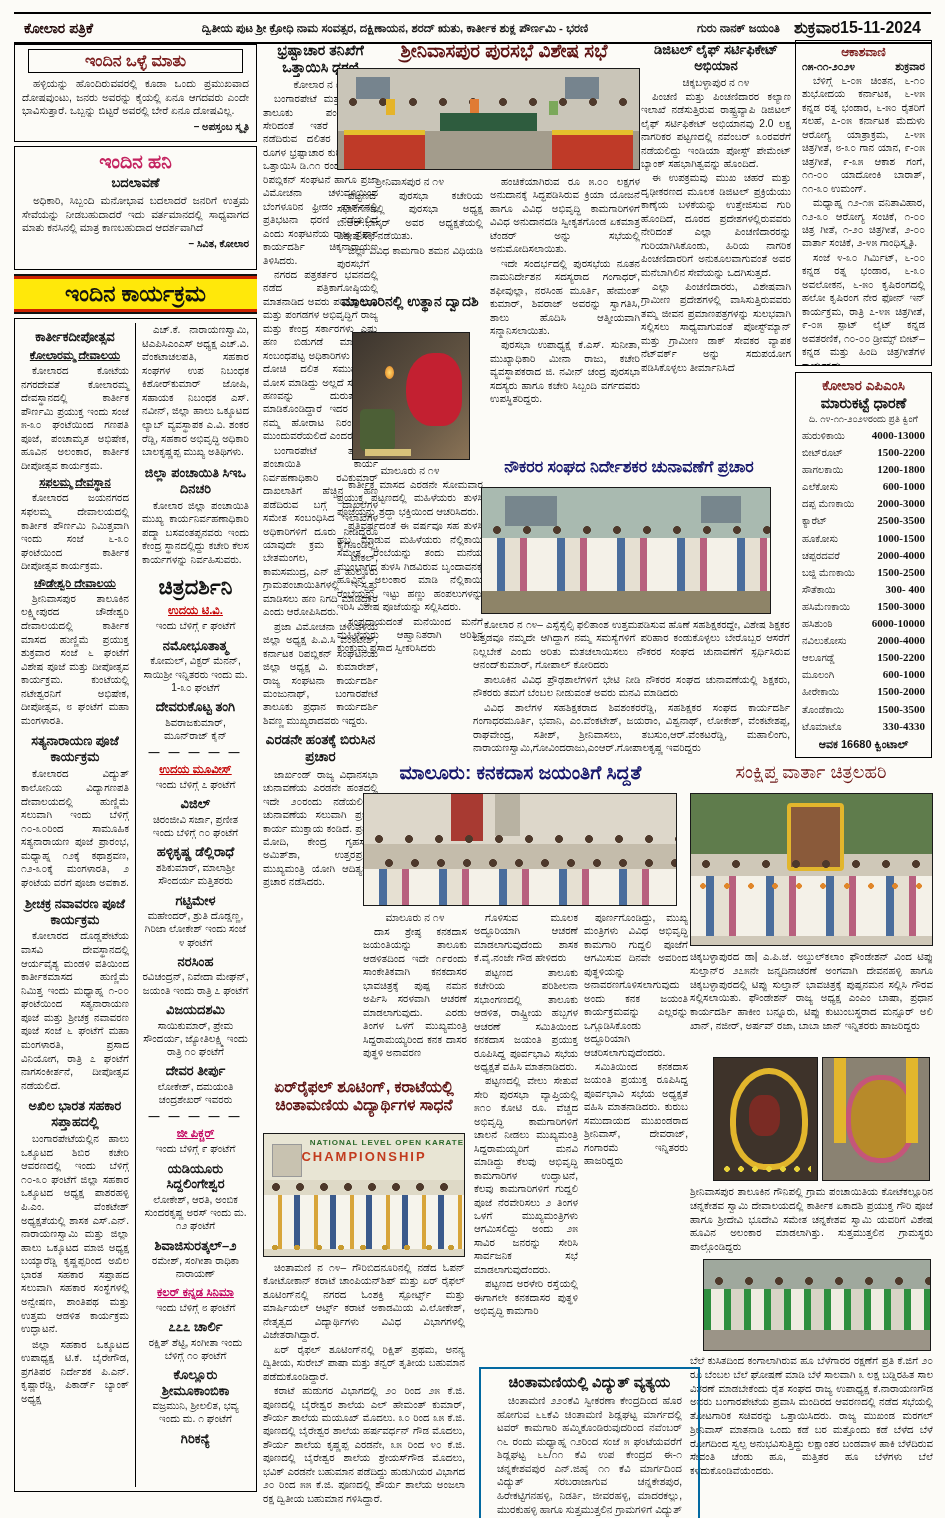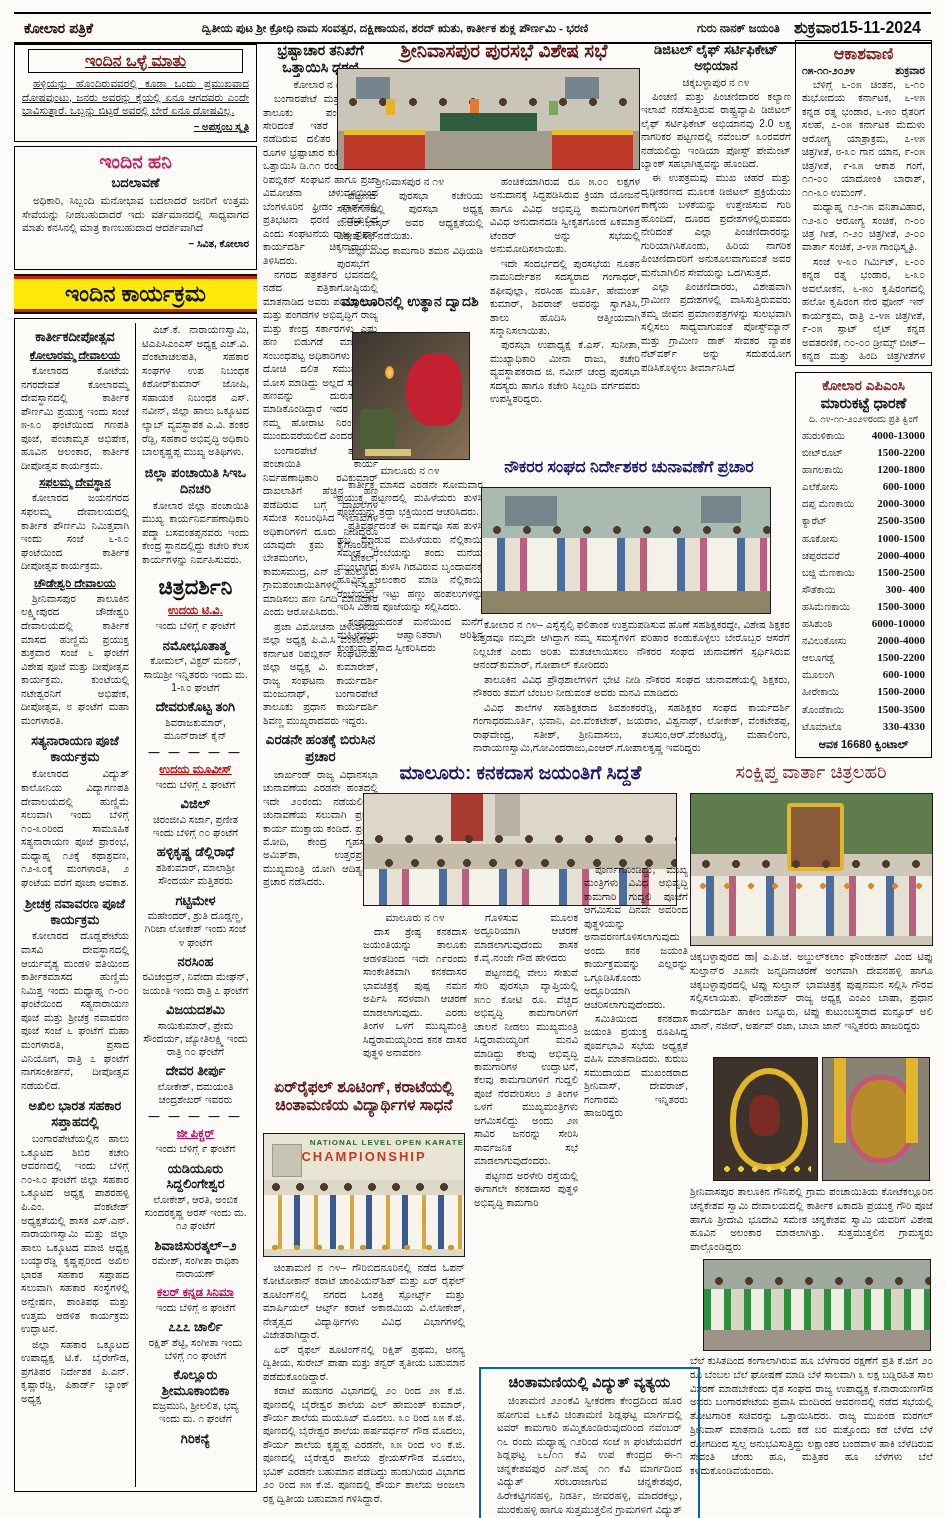--- a/index.html
+++ b/index.html
@@ -39,21 +39,21 @@
   .p-movie{font-weight:bold;font-size:13px;text-align:center;margin:5px 0 1px;line-height:1.2;}
   .p-ctext{font-size:10.2px;text-align:center;line-height:1.3;}
   .p-dash{text-align:center;font-weight:bold;letter-spacing:3px;margin:4px 0;font-size:11px;}
   
   .hl-black{font-weight:bold;color:#111;text-align:center;line-height:1.2;}
   .hl-maroon{font-weight:bold;color:#5c1212;text-align:center;line-height:1.15;}
   .hl-navy{font-weight:bold;color:#16166b;text-align:center;line-height:1.15;}
   .hl-brief{font-weight:normal;color:#6b1414;text-align:center;line-height:1.15;}
   
   .akbox,.apmcbox{border:1.5px solid #000;box-sizing:border-box;padding:3px 6px;overflow:hidden;}
-  .ak-title{color:#7b1d1d;font-weight:bold;font-size:16px;text-align:center;margin:1px 0 2px;}
+  .ak-title{color:#7b1d1d;font-weight:bold;font-size:12px;text-align:center;margin:1px 0 2px;}
   .ak-date{display:flex;justify-content:space-between;font-size:10.3px;font-weight:bold;margin-bottom:1px;}
   .apmc-t1{color:#7b1d1d;font-weight:bold;font-size:13.5px;text-align:center;margin-top:2px;}
   .apmc-t2{font-weight:bold;font-size:14.5px;text-align:center;margin:1px 0 2px;}
   .apmc-note{font-size:9.3px;text-align:center;margin-bottom:2px;white-space:nowrap;}
   .apmc-row{display:flex;justify-content:space-between;align-items:baseline;line-height:17.1px;}
   .apmc-name{font-size:10px;}
   .apmc-range{font-size:11px;font-weight:bold;font-family:"Liberation Serif",serif;}
   .apmc-footer{text-align:center;font-size:11px;font-weight:bold;margin-top:3px;}
   
   .ph{position:absolute;border:1px solid #1a1a1a;overflow:hidden;box-sizing:border-box;}
@@ -74,21 +74,21 @@
 
 <div class="page">
 
   <div class="abs masthead" style="left:14px;top:12px;width:917px;height:28px;">
     <span class="mh-name">ಕೋಲಾರ ಪತ್ರಿಕೆ</span>
     <span class="mh-almanac">ದ್ವಿತೀಯ ಪುಟ  ಶ್ರೀ ಕ್ರೋಧಿ ನಾಮ ಸಂವತ್ಸರ, ದಕ್ಷಿಣಾಯನ, ಶರದ್ ಋತು, ಕಾರ್ತೀಕ ಶುಕ್ಲ ಪೌರ್ಣಮಿ - ಭರಣಿ</span>
     <span class="mh-fest">ಗುರು ನಾನಕ್ ಜಯಂತಿ</span>
     <span class="mh-date">ಶುಕ್ರವಾರ15-11-2024</span>
   </div>
 
-  <div class="abs lbox" style="left:14px;top:44px;width:243px;height:98px;text-decoration:underline;">
+  <div class="abs lbox" style="left:14px;top:44px;width:243px;height:98px;">
     <div class="lbox-title">ಇಂದಿನ ಒಳ್ಳೆ ಮಾತು</div>
     <div class="para" style="font-size:10.4px;">ಹಳ್ಳಿಯನ್ನು ಹೊಂದಿರುವವರಲ್ಲಿ ಕೂಡಾ ಒಂದು ಪ್ರಮುಖವಾದ ದೋಷವುಂಟು, ಜನರು ಅವರನ್ನು ಕೈಯಲ್ಲಿ ಏನೂ ಆಗದವರು ಎಂದೇ ಭಾವಿಸುತ್ತಾರೆ. ಒಬ್ಬನ್ನು ಬಿಟ್ಟರೆ ಅವರಲ್ಲಿ ಬೇರೆ ಏನೂ ದೋಷವಿಲ್ಲ.</div>
     <div class="attrib">– ಅಪಸ್ತಂಬ ಸ್ಮೃತಿ</div>
   </div>
 
   <div class="abs lbox" style="left:14px;top:146px;width:243px;height:124px;">
     <div class="drop-title">ಇಂದಿನ ಹನಿ</div>
     <div class="drop-sub">ಬದಲಾವಣೆ</div>
     <div class="para" style="font-size:10.4px;">ಅಧಿಕಾರಿ, ಸಿಬ್ಬಂದಿ ಮನೋಭಾವ ಬದಲಾದರೆ ಜನರಿಗೆ ಉತ್ತಮ ಸೇವೆಯನ್ನು ನೀಡಬಹುದಾದರೆ ಇದು ವರ್ತಮಾನದಲ್ಲಿ ಸಾಧ್ಯವಾಗದ ಮಾತು ಕನಸಿನಲ್ಲಿ ಮಾತ್ರ ಕಾಣಬಹುದಾದ ಆದರ್ಶವಾಗಿದೆ</div>
     <div class="attrib">– ಸಿವಿತ, ಕೋಲಾರ</div>
@@ -360,24 +360,25 @@
     <div class="shirts" style="left:0;top:68%;height:32%;"></div>
   </div>
   <div class="abs flow" style="left:363px;top:911px;width:104px;height:160px;">
 
   <div class="dateline">ಮಾಲೂರು ನ ೧೪</div>
       <div class="para">ದಾಸ ಶ್ರೇಷ್ಠ ಕನಕದಾಸ ಜಯಂತಿಯನ್ನು ತಾಲೂಕು ಆಡಳಿತದಿಂದ ಇದೇ ೧೯ರಂದು ಸಾಂಕೇತಿಕವಾಗಿ ಕನಕದಾಸರ ಭಾವಚಿತ್ರಕ್ಕೆ ಪುಷ್ಪ ನಮನ ಅರ್ಪಿಸಿ ಸರಳವಾಗಿ ಆಚರಣೆ ಮಾಡಲಾಗುವುದು. ಎರಡು ತಿಂಗಳ ಒಳಗೆ ಮುಖ್ಯಮಂತ್ರಿ ಸಿದ್ದರಾಮಯ್ಯರಿಂದ ಕನಕ ದಾಸರ ಪುತ್ಥಳಿ ಅನಾವರಣ</div>
     </div>
   <div class="abs flow" style="left:474px;top:911px;width:104px;height:430px;">
 
   <div class="para">ಗೊಳಿಸುವ ಮೂಲಕ ಅದ್ಧೂರಿಯಾಗಿ ಆಚರಣೆ ಮಾಡಲಾಗುವುದೆಂದು ಶಾಸಕ ಕೆ.ವೈ.ನಂಜೇ ಗೌಡ ಹೇಳಿದರು</div>
+      <div class="para">ಪಟ್ಟಣದ ತಾಲೂಕು ಕಚೇರಿಯ ಪರಿಶೀಲನಾ ಸಭಾಂಗಣದಲ್ಲಿ ತಾಲೂಕು ಆಡಳಿತ, ರಾಷ್ಟ್ರೀಯ ಹಬ್ಬಗಳ ಆಚರಣೆ ಸಮಿತಿಯಿಂದ ಕನಕದಾಸ ಜಯಂತಿ ಪ್ರಯುಕ್ತ ರೂಪಿಸಿದ್ದ ಪೂರ್ವಭಾವಿ ಸಭೆಯ ಅಧ್ಯಕ್ಷತೆ ವಹಿಸಿ ಮಾತನಾಡಿದರು.</div>
       <div class="para">ಪಟ್ಟಣದಲ್ಲಿ ವೇಲು ಸೇತುವೆ ಸೇರಿ ಪುರಸಭಾ ವ್ಯಾಪ್ತಿಯಲ್ಲಿ ೫೧೦ ಕೋಟಿ ರೂ. ವೆಚ್ಚದ ಅಭಿವೃದ್ಧಿ ಕಾಮಗಾರಿಗಳಿಗೆ ಚಾಲನೆ ನೀಡಲು ಮುಖ್ಯಮಂತ್ರಿ ಸಿದ್ದರಾಮಯ್ಯರಿಗೆ ಮನವಿ ಮಾಡಿದ್ದು ಕೆಲವು ಅಭಿವೃದ್ಧಿ ಕಾಮಗಾರಿಗಳ ಉದ್ಘಾಟನೆ, ಕೆಲವು ಕಾಮಗಾರಿಗಳಿಗೆ ಗುದ್ದಲಿ ಪೂಜೆ ನೆರವೇರಿಸಲು ೨ ತಿಂಗಳ ಒಳಗೆ ಮುಖ್ಯಮಂತ್ರಿಗಳು ಆಗಮಿಸಲಿದ್ದು ಅಂದು ೨೫ ಸಾವಿರ ಜನರನ್ನು ಸೇರಿಸಿ ಸಾರ್ವಜನಿಕ ಸಭೆ ಮಾಡಲಾಗುವುದೆಂದರು.</div>
       <div class="para">ಪಟ್ಟಣದ ಅರಳೇರಿ ರಸ್ತೆಯಲ್ಲಿ ಈಗಾಗಲೇ ಕನಕದಾಸರ ಪುತ್ಥಳಿ ಅಭಿವೃದ್ಧಿ ಕಾಮಗಾರಿ</div>
     </div>
-  <div class="abs flow" style="left:584px;top:863px;width:104px;height:430px;">
+  <div class="abs flow" style="left:584px;top:911px;width:104px;height:430px;">
 
   <div class="para">ಪೂರ್ಣಗೊಂಡಿದ್ದು, ಮುಖ್ಯ ಮಂತ್ರಿಗಳು ವಿವಿಧ ಅಭಿವೃದ್ಧಿ ಕಾಮಗಾರಿ ಗುದ್ದಲಿ ಪೂಜೆಗೆ ಆಗಮಿಸುವ ದಿನವೇ ಅವರಿಂದ ಪುತ್ಥಳಿಯನ್ನು ಅನಾವರಣಗೊಳಿಸಲಾಗುವುದು ಅಂದು ಕನಕ ಜಯಂತಿ ಕಾರ್ಯಕ್ರಮವನ್ನು ಎಲ್ಲರನ್ನು ಒಗ್ಗೂಡಿಸಿಕೊಂಡು ಅದ್ಧೂರಿಯಾಗಿ ಆಚರಿಸಲಾಗುವುದೆಂದರು.</div>
       <div class="para">ಸಮಿತಿಯಿಂದ ಕನಕದಾಸ ಜಯಂತಿ ಪ್ರಯುಕ್ತ ರೂಪಿಸಿದ್ದ ಪೂರ್ವಭಾವಿ ಸಭೆಯ ಅಧ್ಯಕ್ಷತೆ ವಹಿಸಿ ಮಾತನಾಡಿದರು. ಕುರುಬ ಸಮುದಾಯದ ಮುಖಂಡರಾದ ಶ್ರೀನಿವಾಸ್, ದೇವರಾಜ್, ಗಂಗಾರಮೆ ಇನ್ನಿತರರು ಹಾಜರಿದ್ದರು</div>
     </div>
 
   <div class="abs hl-brief" style="left:688px;top:762px;width:246px;font-size:18px;">ಸಂಕ್ಷಿಪ್ತ ವಾರ್ತಾ ಚಿತ್ರಲಹರಿ</div>
   <div class="ph" style="left:690px;top:793px;width:243px;height:153px;background:linear-gradient(#5f7c4c 0 40%,#cfc8b8 40% 100%);">
     <div style="left:40%;top:6%;width:20%;height:40%;background:#8a5a3a;border:4px solid #e2b62c;border-radius:4px;"></div>
     <div class="heads" style="left:0;top:42%;"></div>
     <div class="shirts" style="left:0;top:54%;height:40%;"></div>

